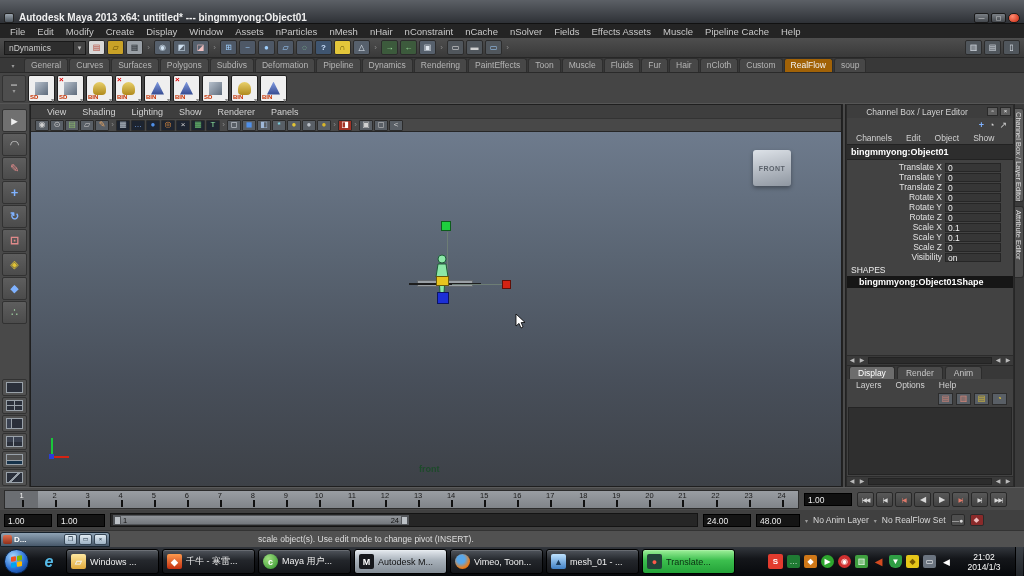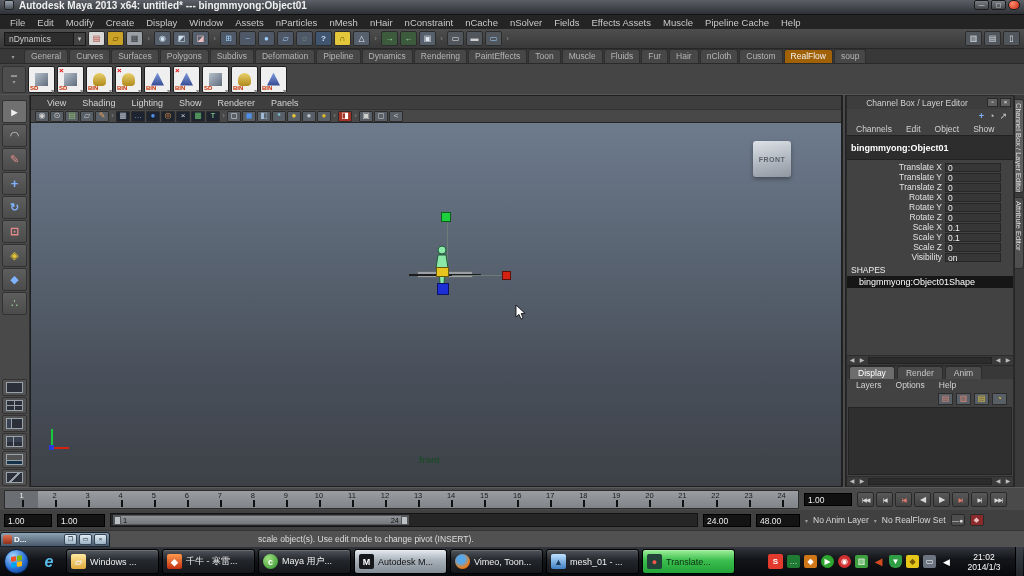--- a/index.html
+++ b/index.html
@@ -1,21 +1,21 @@
 <!DOCTYPE html>
 <html><head>
 <meta charset="utf-8">
 <style>
 *{margin:0;padding:0;box-sizing:border-box}
 html,body{width:1024px;height:576px;overflow:hidden}
 body{font-family:"Liberation Sans",sans-serif;background:#444;color:#ccc}
 #app{display:flex;flex-direction:column;width:1024px;height:576px}
 
 
-.titlebar{height:15px;background:linear-gradient(#5c6066,#2e3136);display:flex;align-items:flex-start;padding:0 4px;gap:5px;border-bottom:1px solid #111}
+.titlebar{height:24px;background:linear-gradient(#5c6066,#2e3136);display:flex;align-items:flex-end;padding:0 4px;gap:5px;border-bottom:1px solid #111}
 .app-icon{width:10px;height:10px;background:linear-gradient(#9aa4ae,#4a525a);border:1px solid #222;border-radius:2px;flex:none}
 .titlebar .t{font-size:10px;color:#f0f0f0;font-weight:bold;white-space:nowrap}
 .win-btns{margin-left:auto;display:flex;gap:2px}
 .win-btn{width:15px;height:10px;background:linear-gradient(#7a7f85,#43474c);border:1px solid #1a1a1a;border-radius:2px;font-size:6px;line-height:8px;text-align:center;color:#eee}
 .win-btn.close{background:radial-gradient(circle at 35% 30%,#ff8a70,#c82810);border-radius:5px;width:12px}
 
 
 .menubar{height:14px;background:#242424;display:flex;align-items:center;padding-left:4px}
 .menubar span{font-size:9.5px;color:#c9c9c9;padding:0 6px;white-space:nowrap}
 
@@ -79,26 +79,26 @@
 
 .gutter{width:4px;background:#4a4a4a;border-left:1px solid #222;border-right:1px solid #222}
 
 .channel-panel{width:168px;background:#424242;display:flex;flex-direction:column;border:1px solid #2a2a2a;min-height:0}
 .cb-title{height:13px;display:flex;align-items:center;background:#3d3d3d;padding:0 2px}
 .cb-title .t{flex:1;text-align:center;font-size:8.5px;color:#d2d2d2}
 .cb-btn{width:11px;height:9px;background:#606060;border:1px solid #2a2a2a;font-size:6px;color:#eee;line-height:7px;text-align:center;margin-left:2px}
 .cb-icons{height:13px;display:flex;justify-content:flex-end;gap:5px;padding-right:6px;align-items:center;font-size:9px}
 .cb-menus{height:13px;display:flex;align-items:center;padding-left:2px}
 .cb-menus span{font-size:8.5px;color:#d2d2d2;padding:0 7px}
-.cb-object{height:25px;background:#2d2d2d;border-top:1px solid #222;border-bottom:1px solid #222;display:flex;align-items:center;font-weight:bold;font-size:9px;color:#fff;padding-left:4px}
+.cb-object{height:16px;background:#2d2d2d;border-top:1px solid #222;border-bottom:1px solid #222;display:flex;align-items:center;font-weight:bold;font-size:9px;color:#fff;padding-left:4px}
 .cb-row{height:10px;display:flex;align-items:center}
 .cb-row .nm{width:98px;text-align:right;font-size:8.5px;color:#e2e2e2;padding-right:3px;white-space:nowrap}
 .cb-row .val{width:56px;height:9px;background:#363636;border:1px solid #262626;font-size:8.5px;color:#f2f2f2;padding-left:2px;line-height:8px}
 .cb-shapes{font-size:8.5px;font-weight:normal;color:#ececec;padding:3px 0 1px 4px}
-.cb-shape-row{height:12px;background:#161616;display:flex;align-items:center;font-weight:normal;font-size:9px;color:#fff;padding-left:12px}
+.cb-shape-row{height:12px;background:#161616;display:flex;align-items:center;font-weight:bold;font-size:9px;color:#fff;padding-left:12px}
 .cb-spacer{flex:1}
 .hscroll{height:10px;display:flex;align-items:center;background:#3a3a3a;border-top:1px solid #2c2c2c;font-size:6px;color:#bbb}
 .hs-btn{width:10px;text-align:center;line-height:9px}
 .hs-track{flex:1;height:7px;background:#2c2c2c;border:1px solid #232323;margin:0 1px}
 .layer-tabs{height:14px;display:flex;align-items:flex-end;background:#383838;padding-left:2px;border-top:1px solid #2a2a2a}
 .layer-tabs .tab{font-size:8.5px;color:#c8c8c8;background:#4a4a4a;border:1px solid #2c2c2c;border-bottom:none;border-radius:3px 3px 0 0;padding:1px 8px;margin-right:2px;line-height:10px}
 .layer-tabs .tab:first-child{background:#6d6d6d;color:#fff}
 .layer-menus{height:13px;display:flex;align-items:center;padding-left:2px}
 .layer-menus span{font-size:8.5px;color:#d2d2d2;padding:0 7px}
 .layer-iconrow{height:14px;display:flex;justify-content:flex-end;align-items:center;gap:3px;padding-right:6px}

